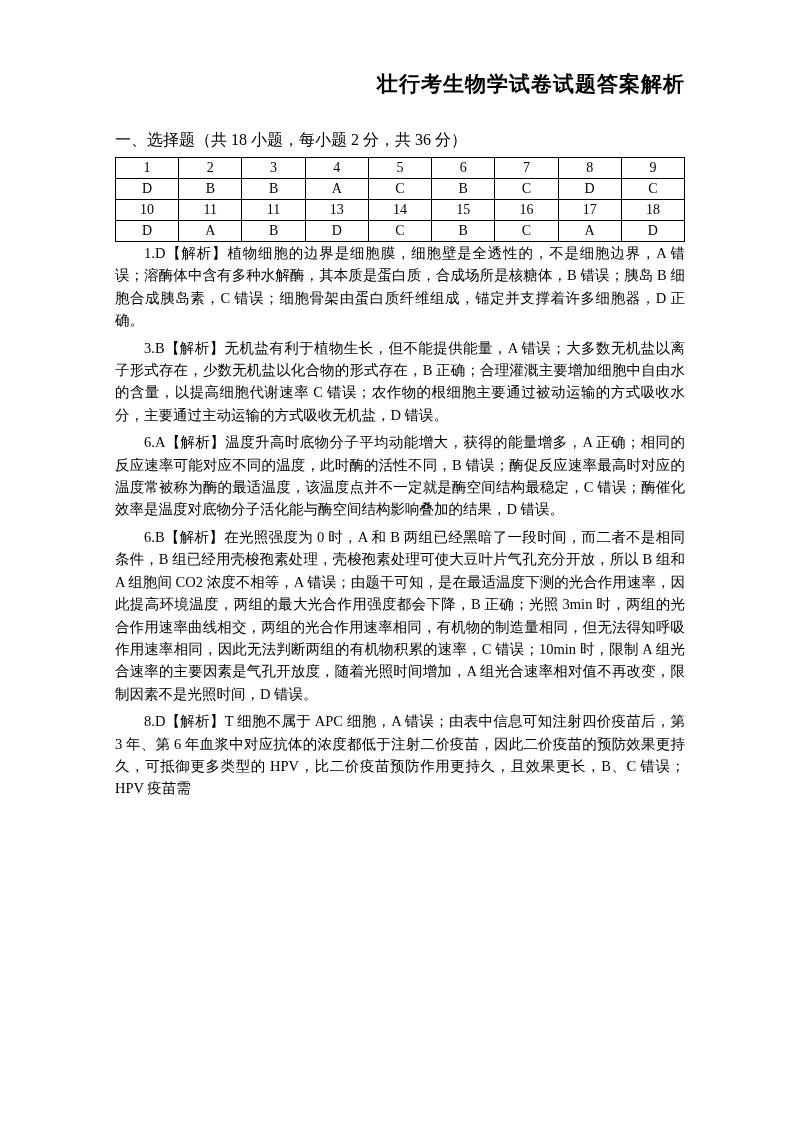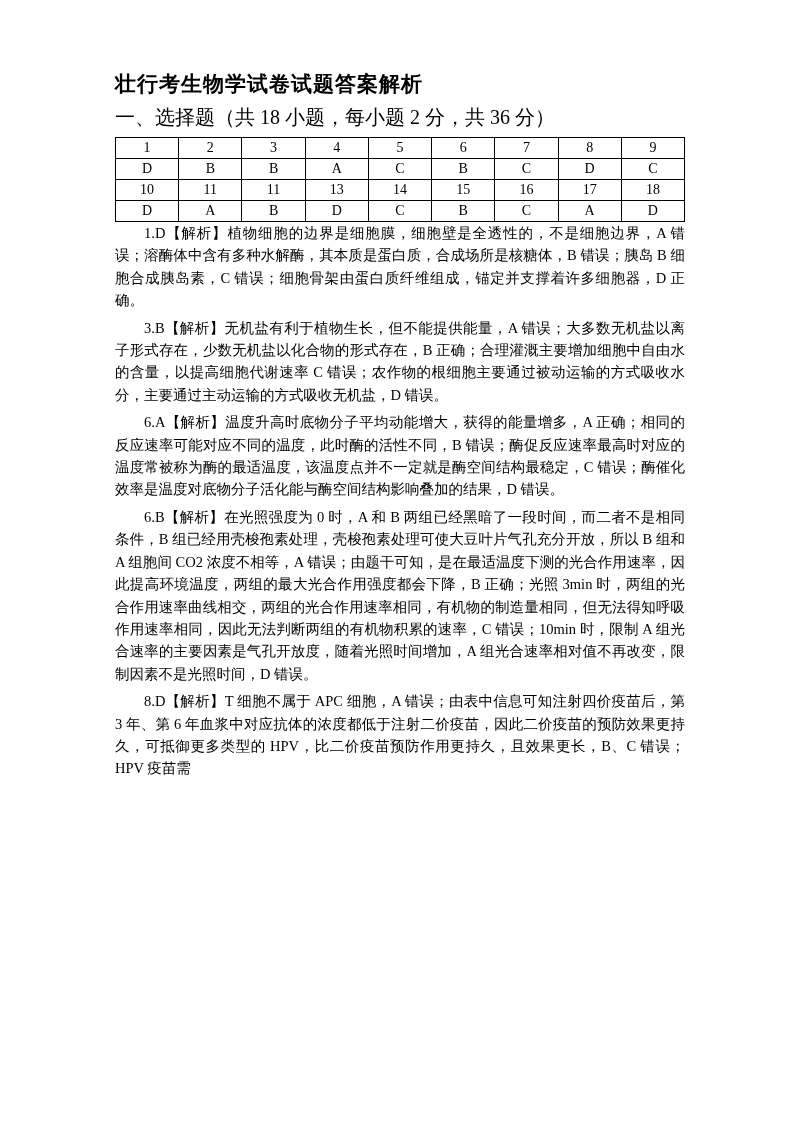--- a/index.html
+++ b/index.html
@@ -14,26 +14,26 @@
     background: #ffffff;
     overflow: hidden;
     box-sizing: border-box;
     padding: 70px 109px 0 115px;
     font-family: "Liberation Serif", "DejaVu Serif", serif;
     color: #000000;
   }
   .title {
     font-size: 21px;
     font-weight: bold;
-    text-align: left;
-    margin: 0 0 6px 0;
+    text-align: right;
+    margin: 0 0 32px 0;
     letter-spacing: 1px;
   }
   .section-heading {
-    font-size: 20px;
+    font-size: 16px;
     margin: 0 0 6px 0;
     white-space: nowrap;
     font-family: Liberation Serif, serif;
   }
   table.answer-table {
     width: 100%;
     border-collapse: collapse;
     table-layout: fixed;
     font-size: 14px;
   }

